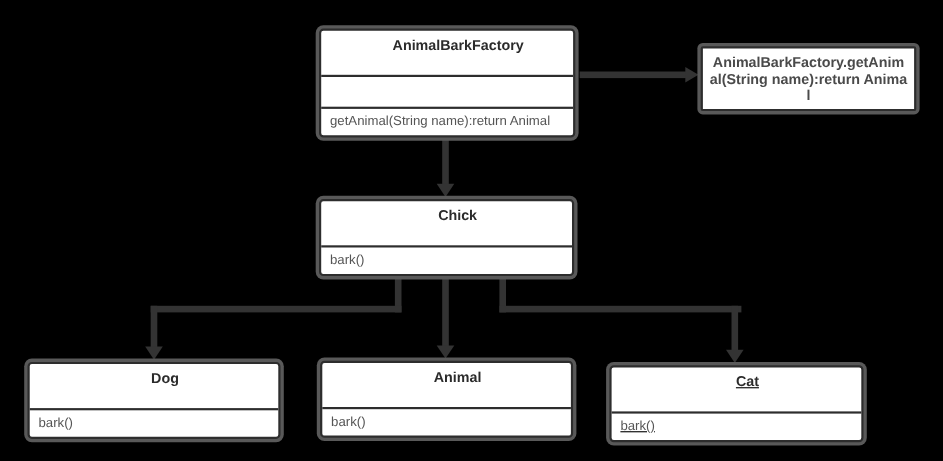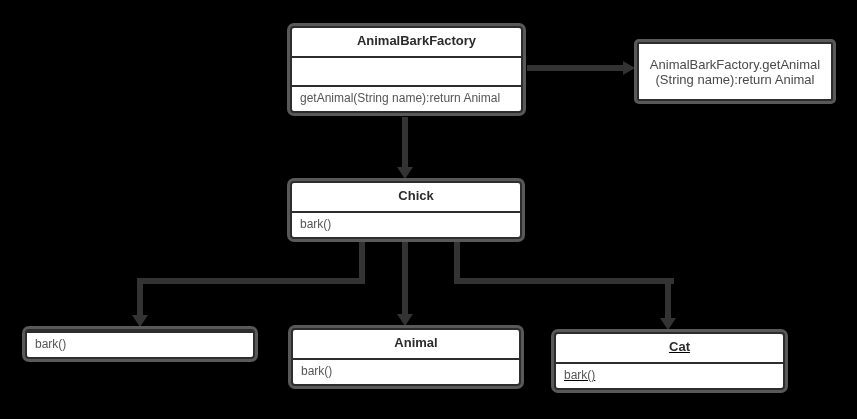--- a/index.html
+++ b/index.html
@@ -28,21 +28,21 @@
     border: 2px solid var(--box-border);
     border-radius: 4px;
     box-shadow: 0 0 0 3px var(--box-ring);
   }
   .uml-title {
     font-size: 13px;
     font-weight: bold;
     color: var(--title-text);
     text-align: center;
     line-height: 25px;
-    height: 28px;
+    height: 40px;
     overflow: hidden;
     margin-left: 20px;
   }
   .uml-fields {
     border-top: 2px solid var(--box-border);
     height: 29px;
   }
   .uml-methods {
     border-top: 2px solid var(--box-border);
     font-size: 12px;
@@ -54,20 +54,21 @@
   .note-box {
     position: absolute;
     background: var(--box-fill);
     border: 2px solid var(--box-border);
     border-radius: 2px;
     box-shadow: 0 0 0 3px var(--box-ring);
     display: flex;
     align-items: center;
     justify-content: center;
     text-align: center;
+    font-weight: bold;
   }
   .note-text {
     font-size: 13px;
     color: #4a4a4a;
     line-height: 15px;
     padding: 2px 6px;
     word-break: break-all;
     width: 100%;
   }
   
@@ -130,20 +131,21 @@
   <div class="note-box" style="left:637px; top:42px; width:196px; height:59px;">
     <div class="note-text">AnimalBarkFactory.getAnimal(String name):return Animal</div>
   </div>
 
   <div class="uml-class" style="left:290px; top:181px; width:232px;">
     <div class="uml-title">Chick</div>
     <div class="uml-methods">bark()</div>
   </div>
 
   <div class="uml-class" style="left:25px; top:329px; width:230px;">
+    <div class="uml-title">Dog</div>
     <div class="uml-methods">bark()</div>
   </div>
 
   <div class="uml-class" style="left:291px; top:328px; width:230px;">
     <div class="uml-title">Animal</div>
     <div class="uml-methods">bark()</div>
   </div>
 
   <div class="uml-class" style="left:554px; top:332px; width:231px;text-decoration:underline;">
     <div class="uml-title">Cat</div>

